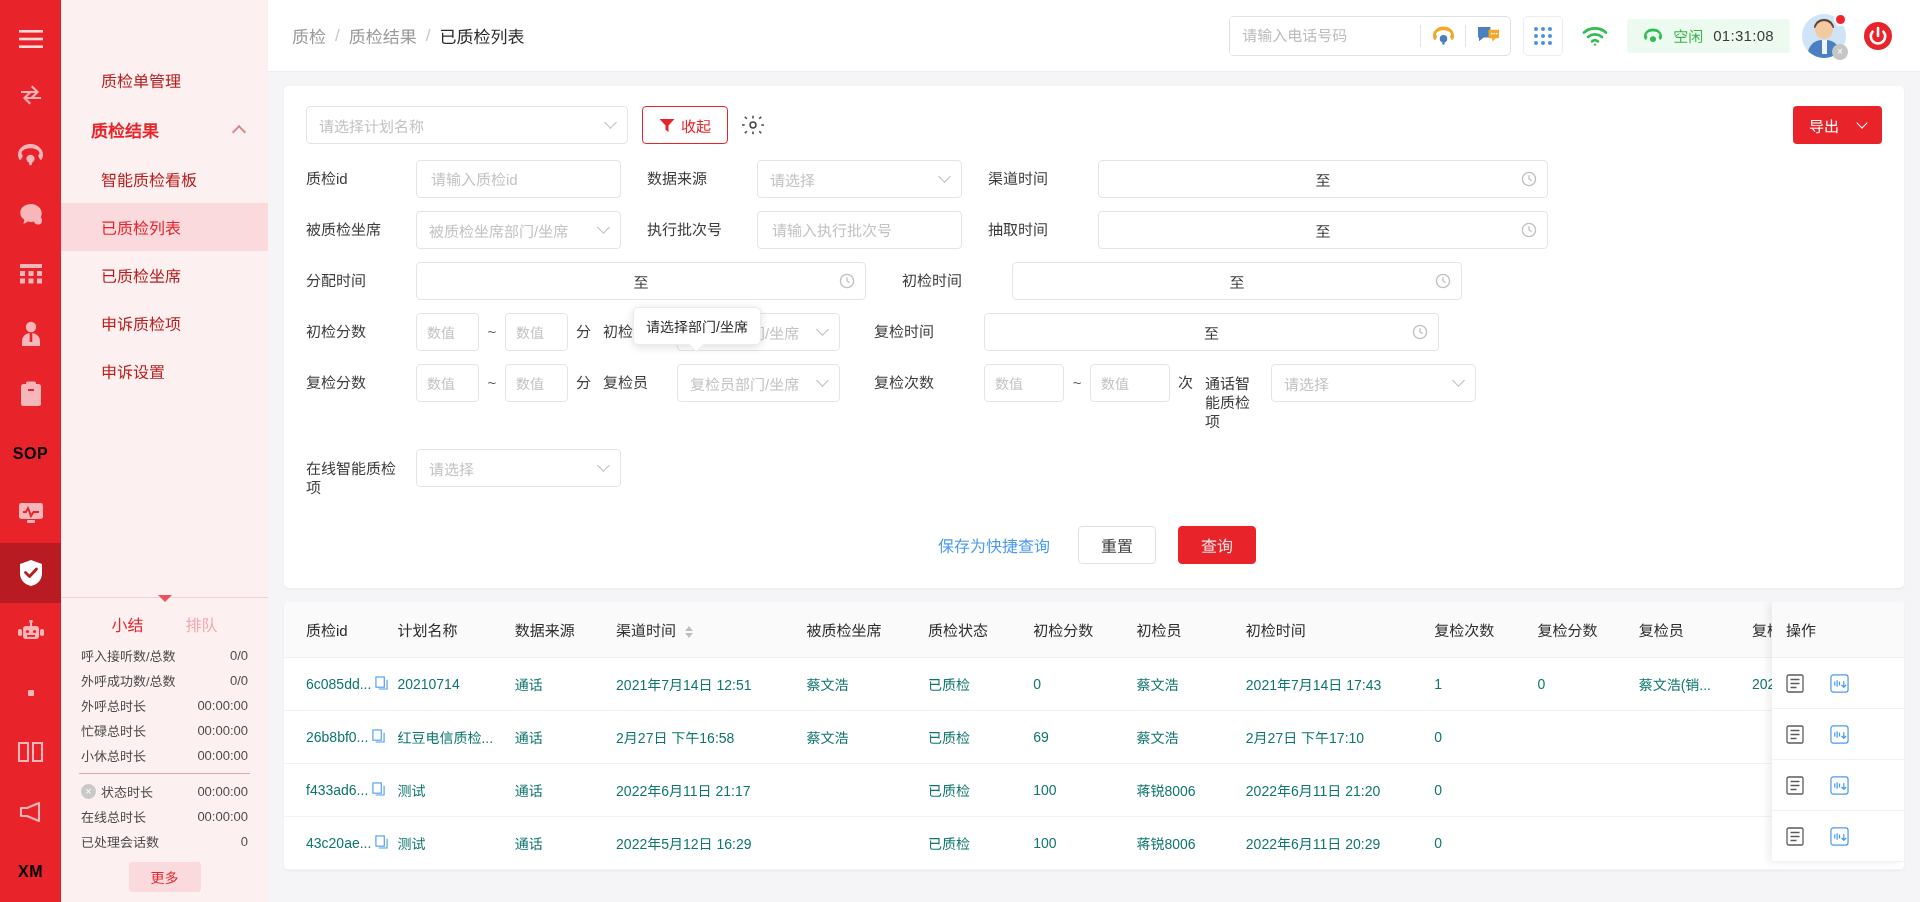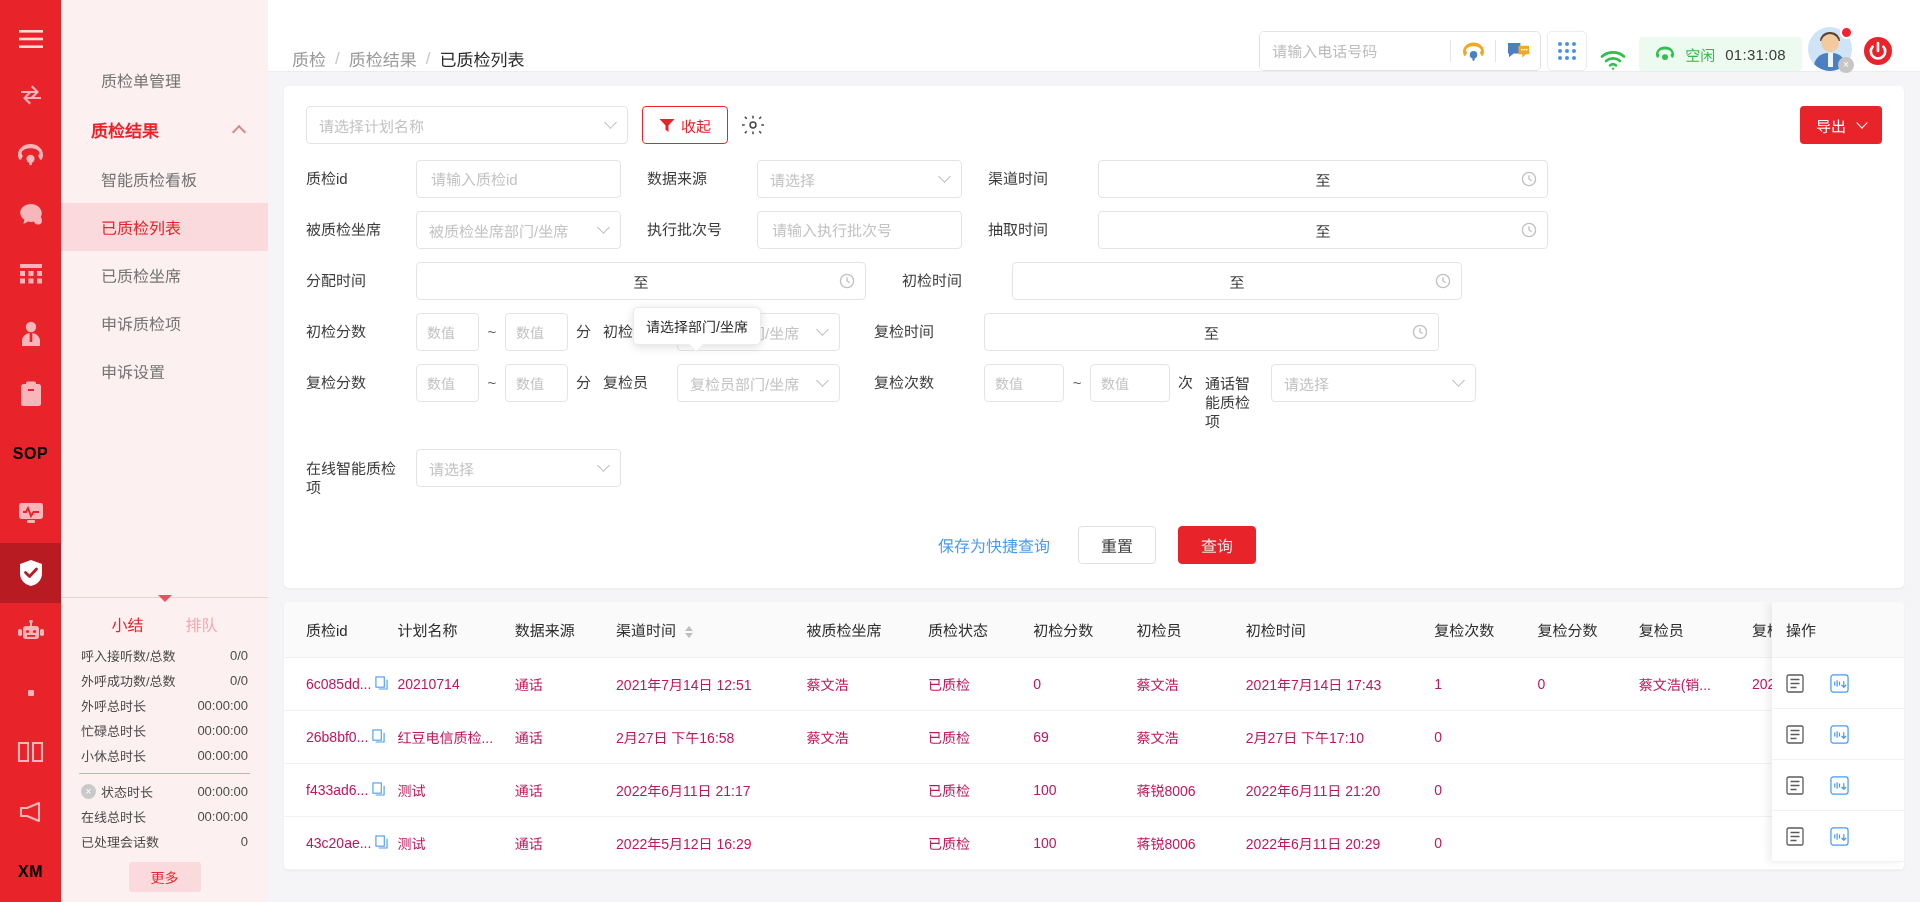--- a/index.html
+++ b/index.html
@@ -75,21 +75,21 @@
     font-weight: bold;
     color: #e8232a;
     padding: 13px 24px 13px 30px;
     display: flex;
     align-items: center;
     justify-content: space-between;
     cursor: pointer;
   }
   .menu-item {
     font-size: 16px;
-    color: #737373;
+    color: #b91c1c;
     padding: 12px 24px 12px 40px;
     cursor: pointer;
     white-space: nowrap;
   }
   .menu-item.active {
     background: #fadadd;
     color: #e8232a;
   }
   .chev {
     display:inline-block;
@@ -182,23 +182,23 @@
     overflow: hidden;
   }
 
   
   .topbar {
     height: 72px;
     flex: 0 0 72px;
     background: #fff;
     border-bottom: 1px solid #ececec;
     display: flex;
-    align-items: flex-end;
+    align-items: center;
     padding: 0 22px 0 24px;
-    gap: 6px;
+    gap: 12px;
   }
   .breadcrumb {
     font-size: 17px;
     color: #9a9a9a;
     display: flex;
     align-items: center;
     gap: 9px;
     white-space: nowrap;
   }
   .breadcrumb .sep { color: #c7c7c7; }
@@ -344,21 +344,21 @@
     height: 38px;
     background: #e8232a;
     color: #fff;
     border: none;
     border-radius: 4px;
     font-size: 15px;
     font-family: inherit;
     padding: 0 16px;
     display: flex;
     align-items: center;
-    gap: 12px;
+    gap: 19px;
     cursor: pointer;
   }
   .export-btn .caret-w {
     width: 8px;height:8px;border-right:1.6px solid #fff;border-bottom:1.6px solid #fff;transform:rotate(45deg);margin-top:-4px;
   }
 
   .frow {
     display: flex;
     align-items: flex-start;
     margin-bottom: 13px;
@@ -478,21 +478,21 @@
     font-weight: normal;
     color: #2d2d2d;
     text-align: left;
     padding: 17px 8px 17px 0;
     border-bottom: 1px solid #f0f0f0;
     white-space: nowrap;
   }
   table.grid th:first-child, table.grid td:first-child { padding-left: 22px; }
   table.grid td {
     font-size: 14px;
-    color: #be185d;
+    color: #0f766e;
     padding: 16px 8px 16px 0;
     border-bottom: 1px solid #f2f2f2;
     white-space: nowrap;
     overflow: hidden;
     text-overflow: ellipsis;
   }
   .sort-ic {
     display:inline-flex; flex-direction:column; gap:2px; vertical-align:middle; margin-left:5px;
   }
   .sort-ic i {

